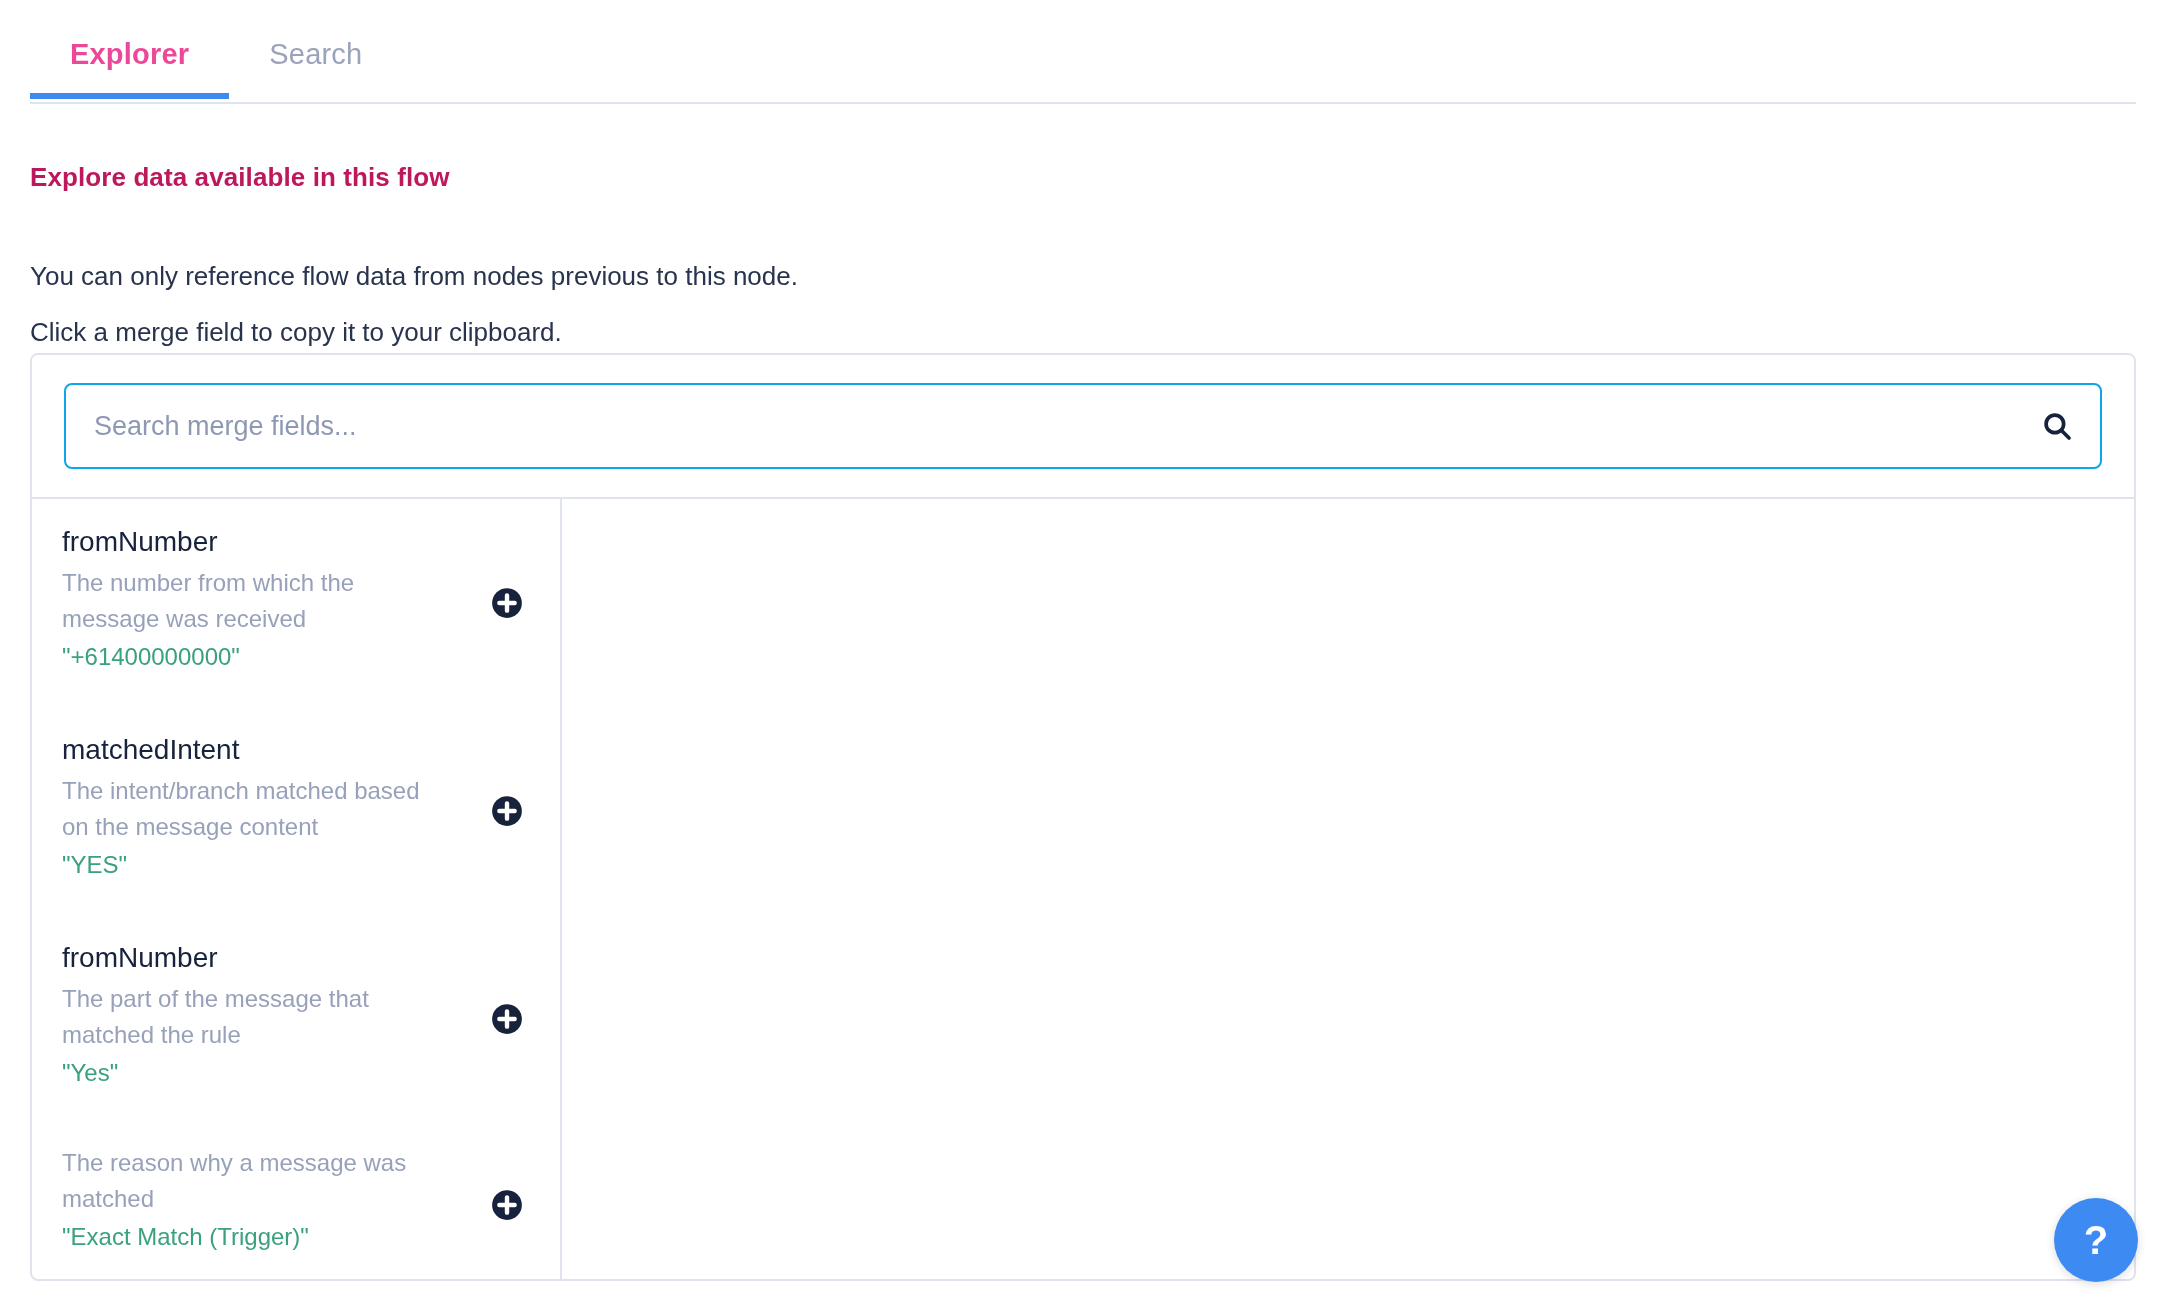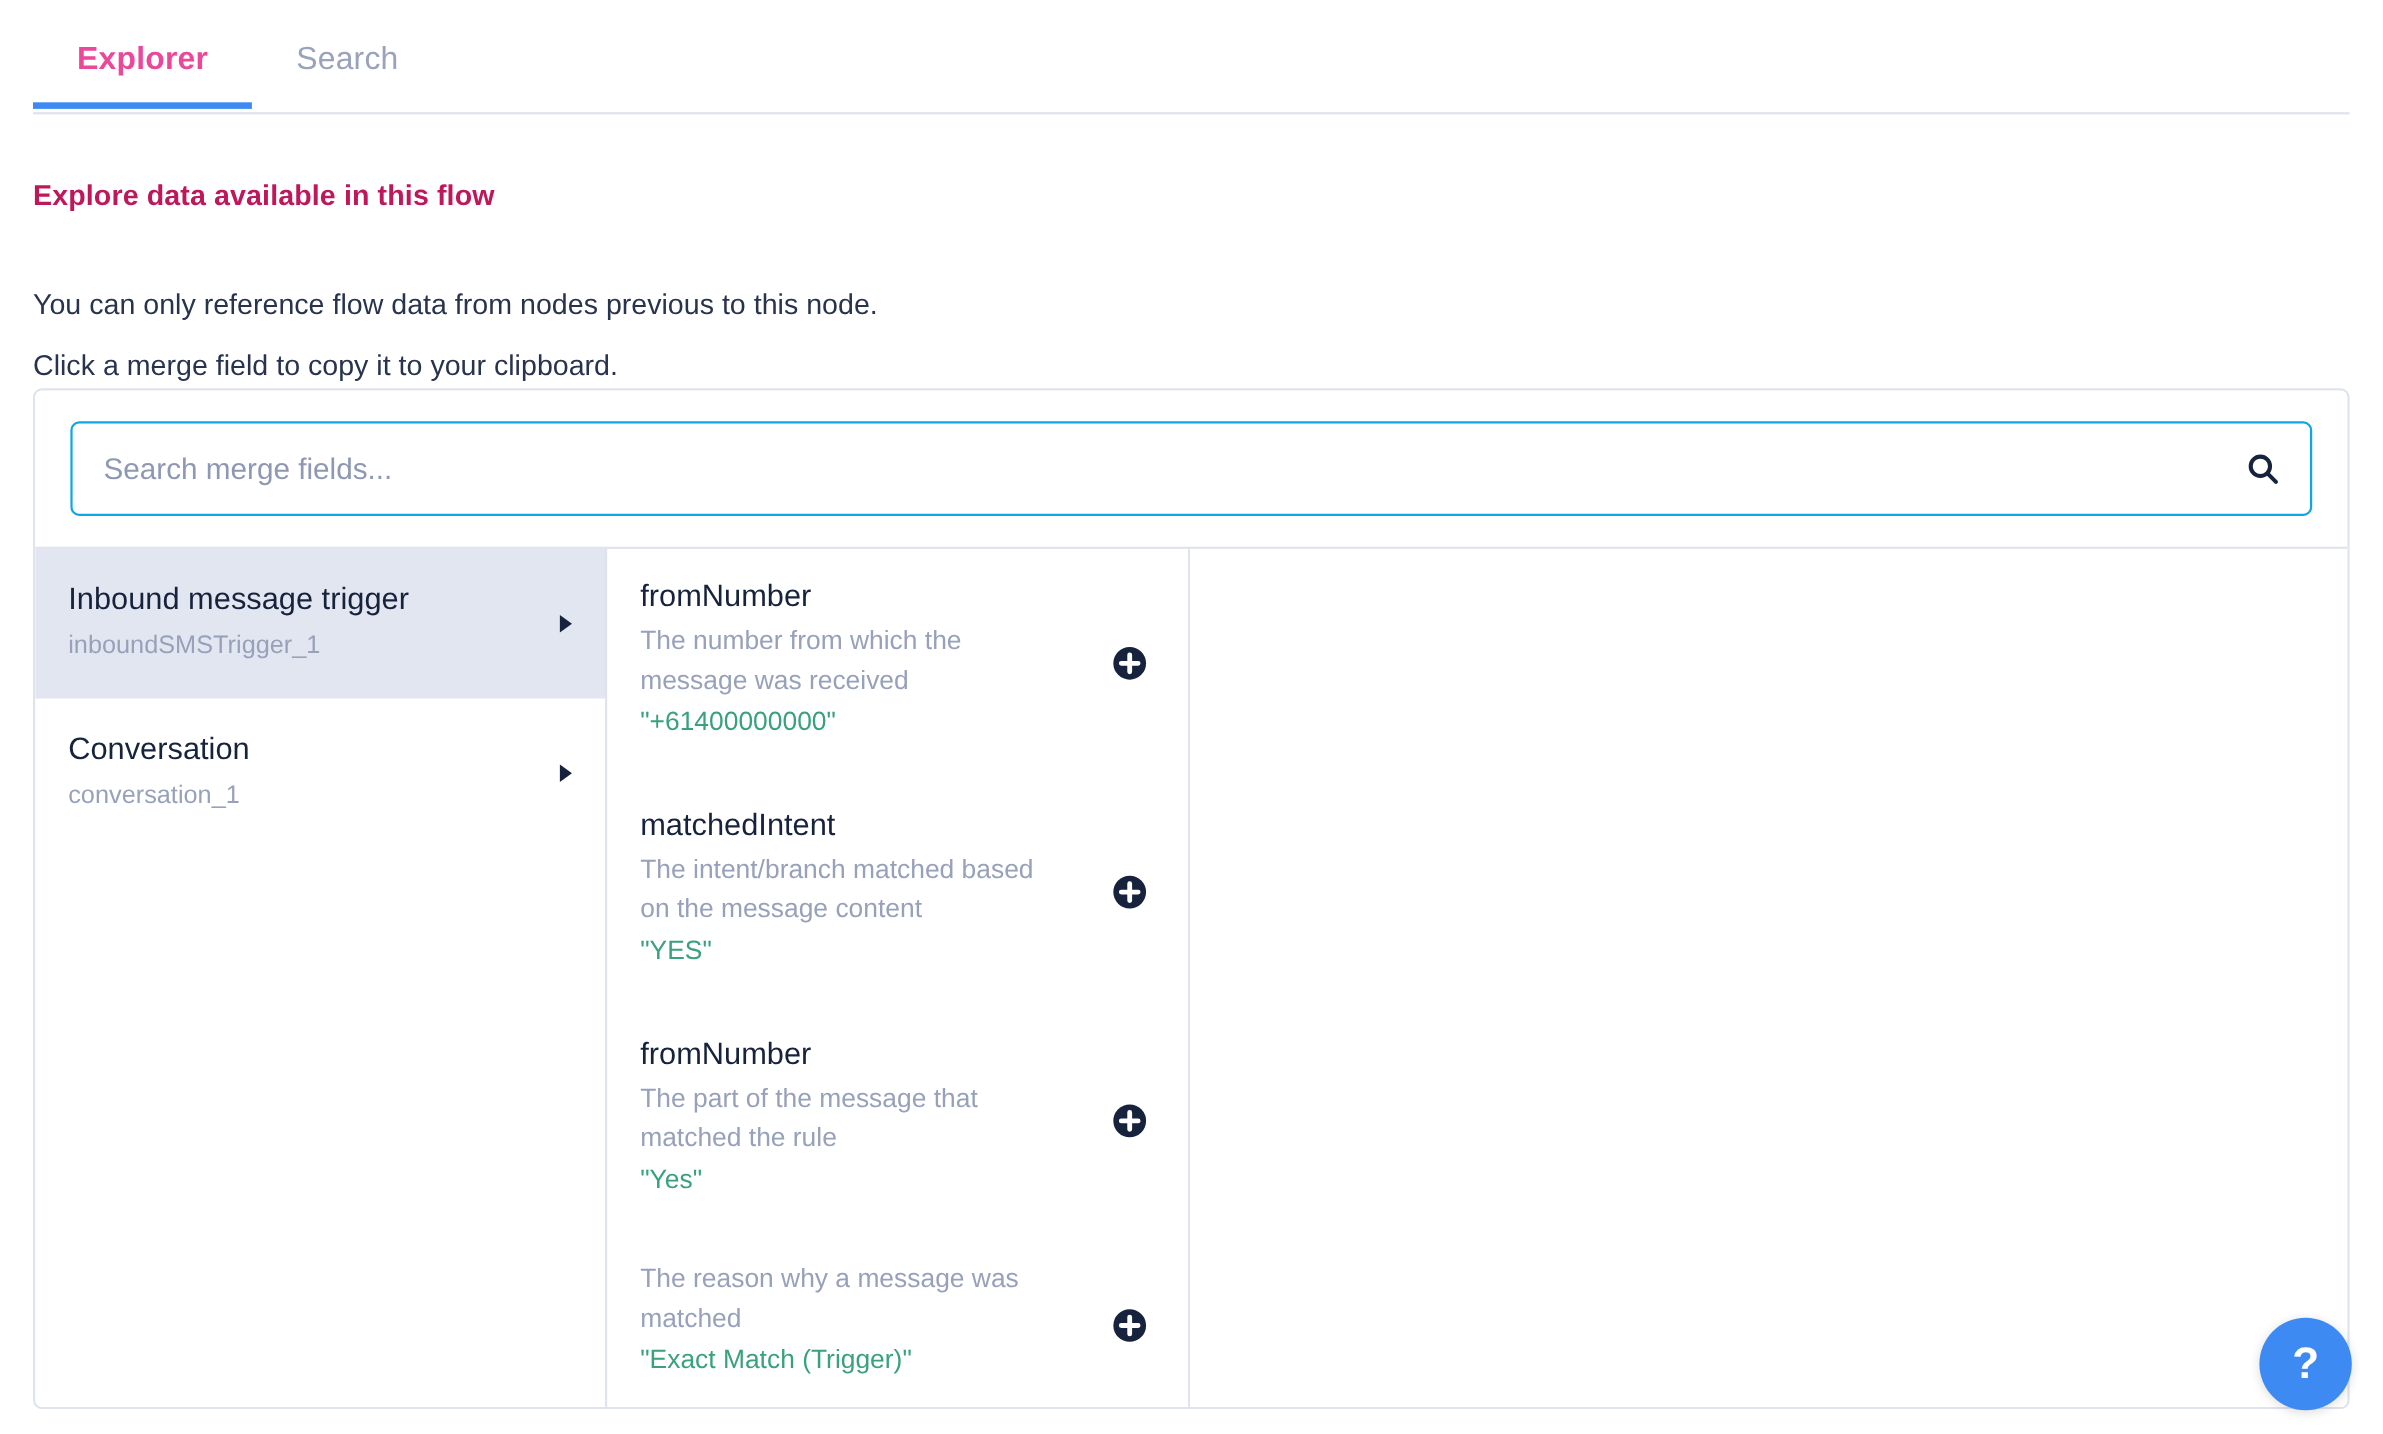--- a/index.html
+++ b/index.html
@@ -249,32 +249,20 @@
           <svg width="34" height="34" viewBox="0 0 24 24" fill="none" stroke="#17233c" stroke-width="2.6" stroke-linecap="round">
             <circle cx="10.5" cy="10.5" r="6.2"></circle>
             <line x1="15.2" y1="15.2" x2="20.5" y2="20.5"></line>
           </svg>
         </span>
       </div>
     </div>
 
     <div class="columns">
 
-      <div class="col-nodes">
-        <div class="node-row selected">
-          <div class="node-title">Inbound message trigger</div>
-          <div class="node-sub">inboundSMSTrigger_1</div>
-          <span class="node-caret"></span>
-        </div>
-        <div class="node-row">
-          <div class="node-title">Conversation</div>
-          <div class="node-sub">conversation_1</div>
-          <span class="node-caret"></span>
-        </div>
-      </div>
 
       <div class="col-fields">
 
         <div class="field-row">
           <div class="field-name">fromNumber</div>
           <div class="field-desc">The number from which the message was received</div>
           <div class="field-value">"+61400000000"</div>
           <span class="field-add">
             <svg width="34" height="34" viewBox="0 0 24 24">
               <circle cx="12" cy="12" r="10.5" fill="#17233c"></circle>

